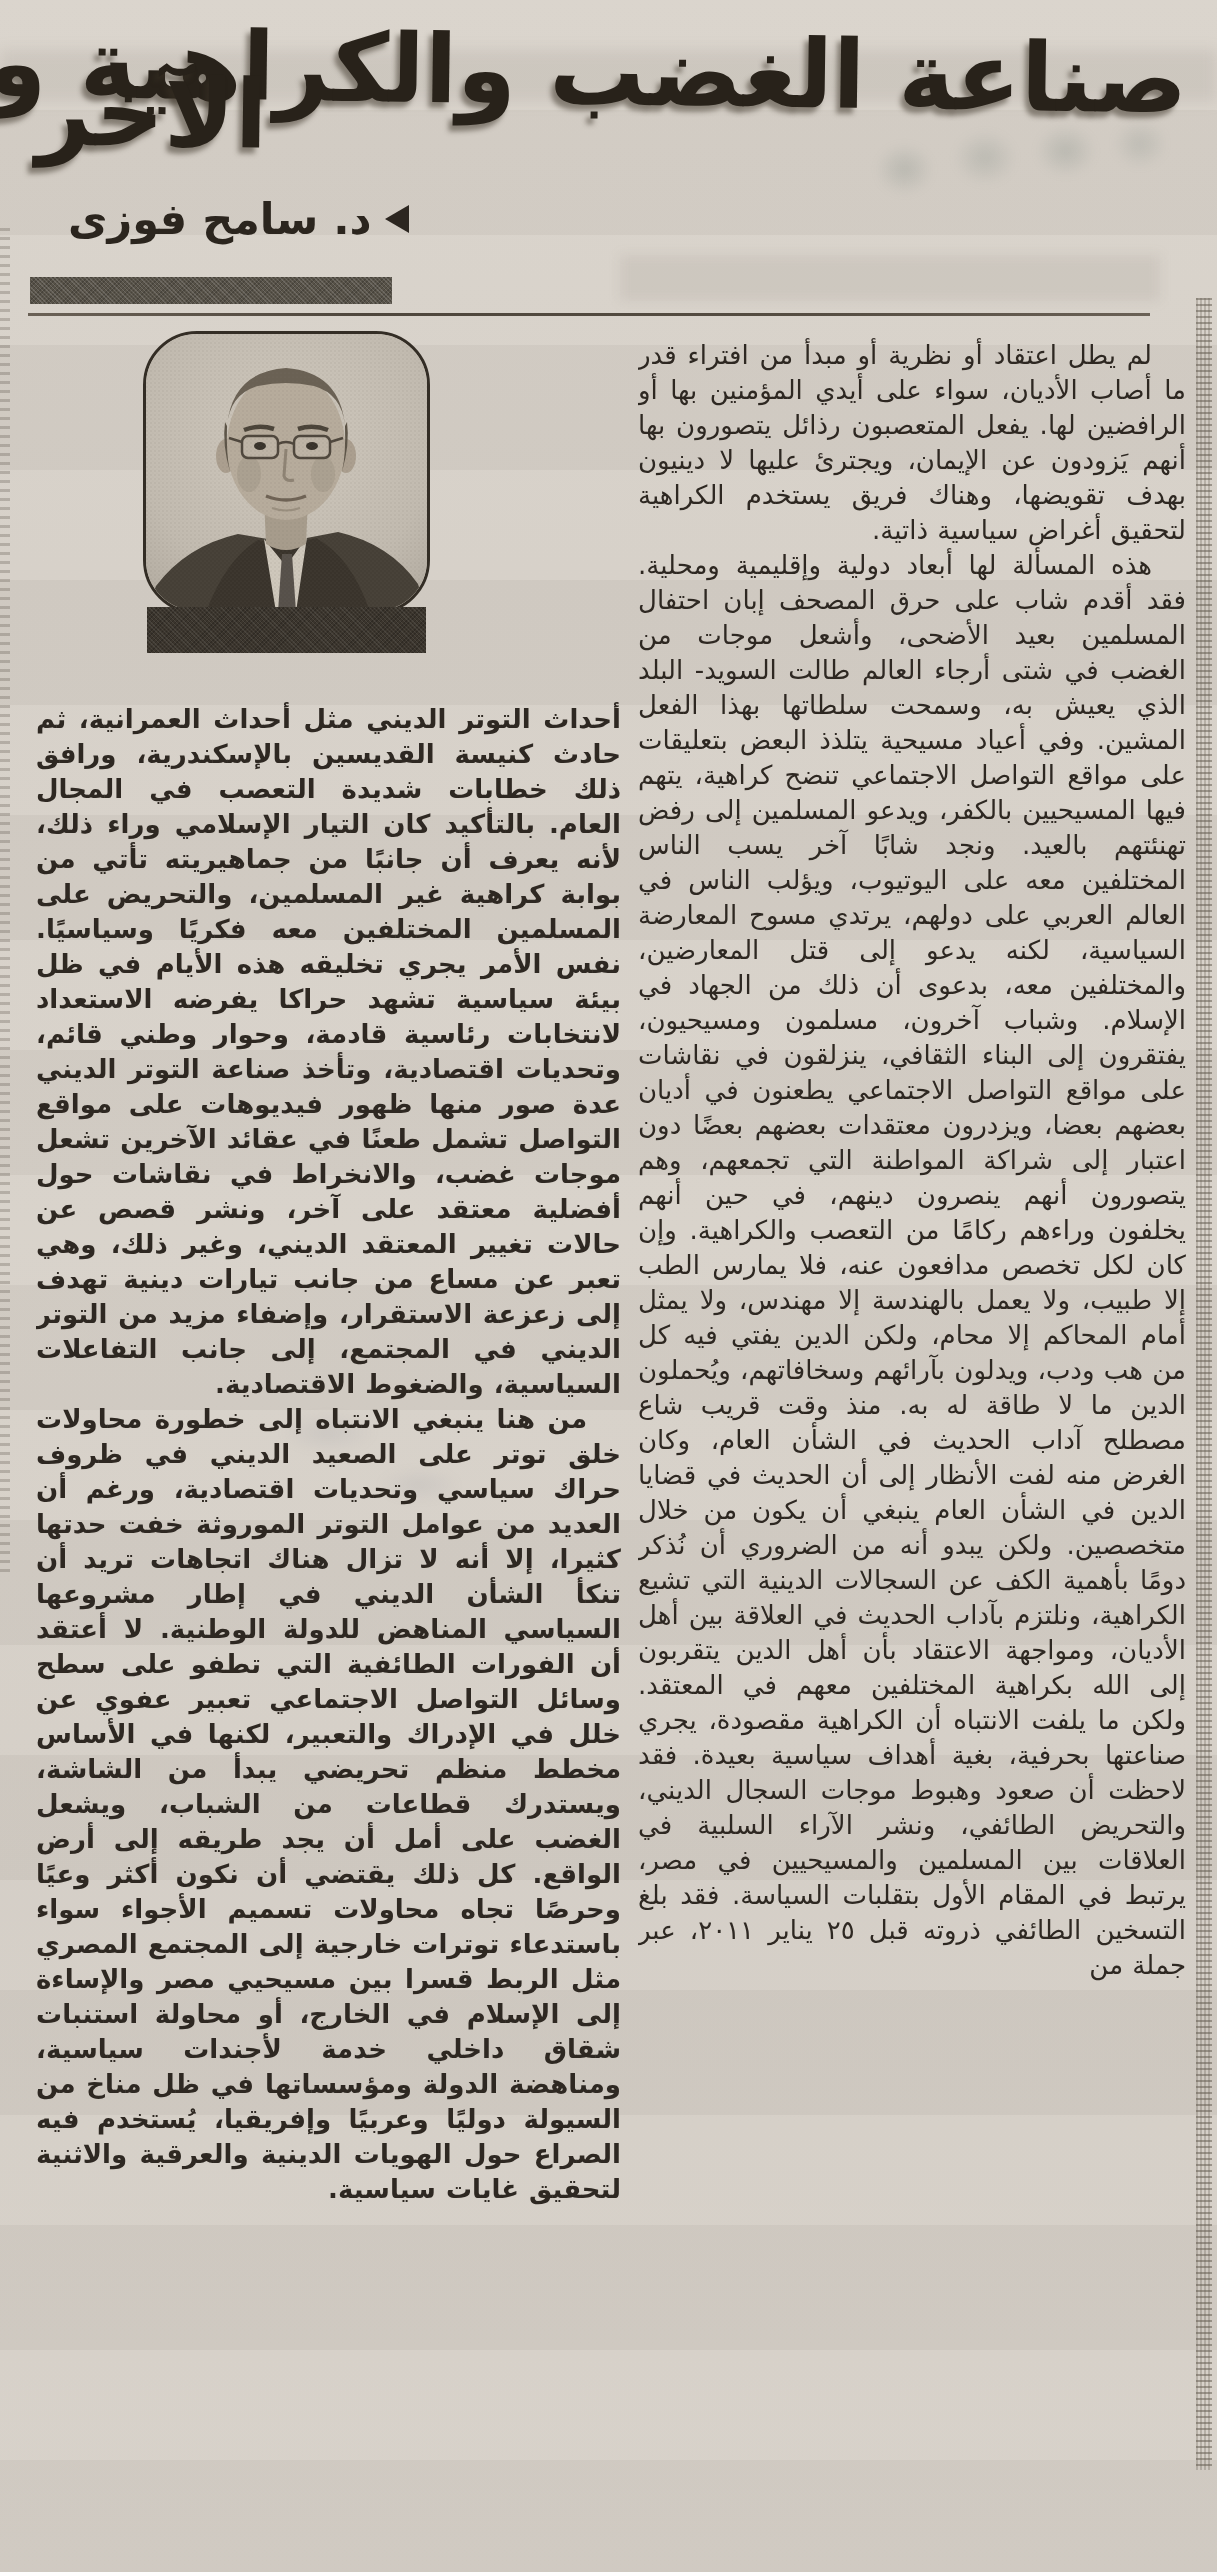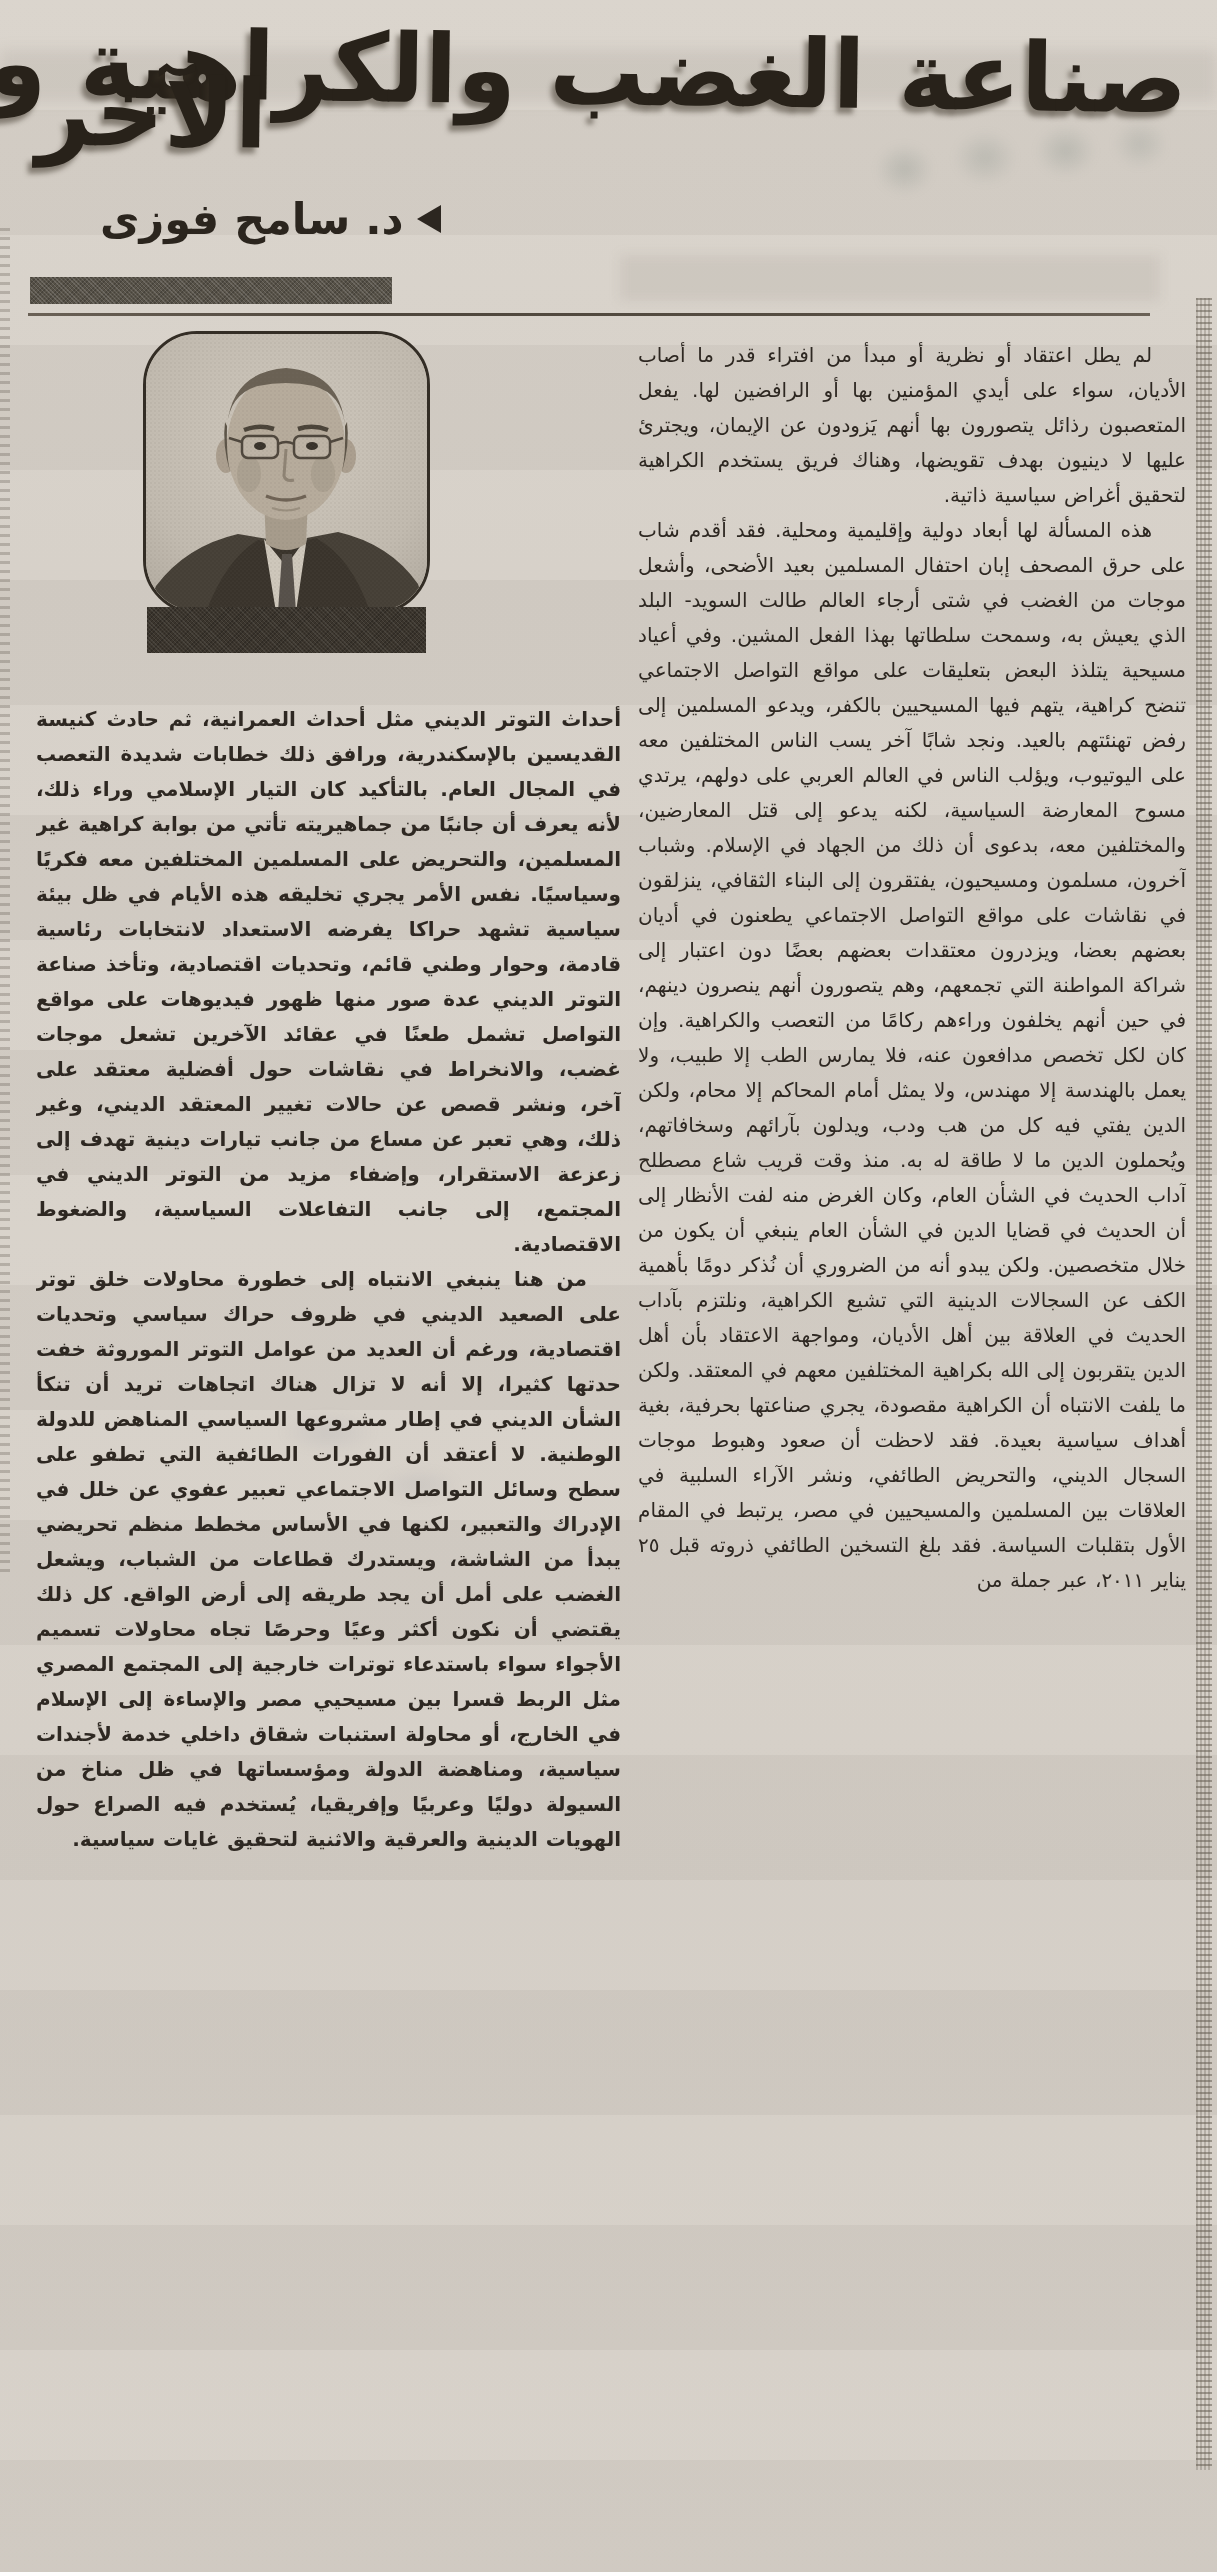--- a/index.html
+++ b/index.html
@@ -29,21 +29,21 @@
       radial-gradient(ellipse 60px 26px at 65% 70%, rgba(128,132,138,.28), transparent 70%);
   }
   
   .headline { position:absolute; top:0; left:22px; width:1172px; height:200px; z-index:4;
     transform:rotate(0.8deg); transform-origin:90% 0; color:#28221a; font-weight:bold; }
   .h-line1 { position:absolute; top:2px; right:6px; font-size:95px; letter-spacing:-1px; white-space:nowrap;
     text-shadow:-4px 6px 5px rgba(58,49,38,.5); }
   .h-line2 { position:absolute; top:50px; left:16px; font-size:95px;
     text-shadow:-4px 6px 5px rgba(58,49,38,.5); }
   
-  .byline { position:absolute; top:194px; left:100px; z-index:4; display:flex; align-items:center; gap:13px; direction:rtl;text-align:center; }
+  .byline { position:absolute; top:194px; left:68px; z-index:4; display:flex; align-items:center; gap:13px; direction:rtl;text-align:center; }
   .tri { width:0; height:0; border-top:14px solid transparent; border-bottom:14px solid transparent;
     border-right:24px solid #2c2620; }
   .byline-text { font-size:43px; font-weight:bold; color:#2b251e; letter-spacing:0; }
   .byline-bar { position:absolute; top:277px; left:30px; width:362px; height:27px; z-index:4;
     background-color:#575248;
     background-image:
       repeating-linear-gradient(45deg, rgba(255,255,255,.14) 0 1px, transparent 1px 3px),
       repeating-linear-gradient(-45deg, rgba(0,0,0,.18) 0 1px, transparent 1px 3px);
   }
   .full-rule { position:absolute; top:313px; left:28px; width:1122px; height:3px; z-index:4;
@@ -52,21 +52,21 @@
   .photo { position:absolute; top:331px; left:143px; width:287px; height:322px; margin:0; z-index:4; }
   .photo-frame { position:absolute; left:0; right:0; top:0; height:283px;
     border:3px solid #332d25; border-radius:54px; overflow:hidden; background:#c6bfb4; box-sizing:border-box; }
   .photo-frame svg { display:block; }
   .photo-strip { position:absolute; left:4px; right:4px; bottom:0; height:46px; background-color:#3b352d;
     background-image:
       repeating-linear-gradient(45deg, rgba(255,255,255,.08) 0 1px, transparent 1px 3px),
       repeating-linear-gradient(-45deg, rgba(0,0,0,.2) 0 1px, transparent 1px 3px);
   }
   
-  .col { position:absolute; z-index:4; color:#2e2822; font-size:20px; line-height:35px;
+  .col { position:absolute; z-index:4; color:#2e2822; font-size:26px; line-height:35px;
     text-align:justify; overflow:hidden; word-spacing:1px; }
   .col p { margin:0; }
   .col p.indent { text-indent:34px; }
   .col-right { left:638px; top:338px; width:548px; height:2230px; }
   .col-left  { left:36px;  top:702px; width:585px; height:1860px;font-weight:bold; }
   
   .col-rule { position:absolute; right:5px; top:298px; width:16px; height:2172px; z-index:4; opacity:.85;
     background:
       repeating-linear-gradient(180deg, rgba(86,78,66,.55) 0 2px, transparent 2px 6px),
       repeating-linear-gradient(90deg, rgba(86,78,66,.3) 0 2px, transparent 2px 4px);

